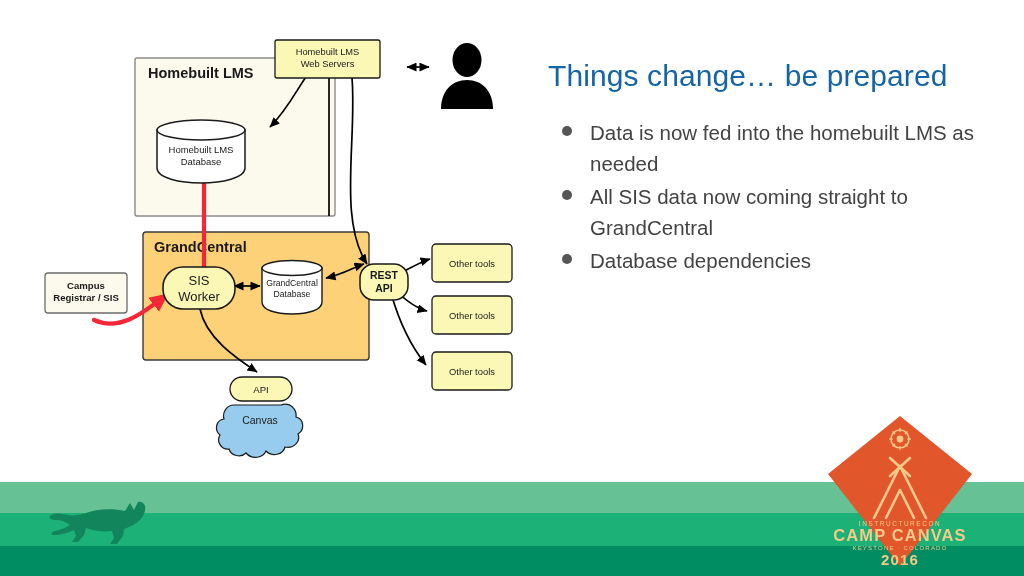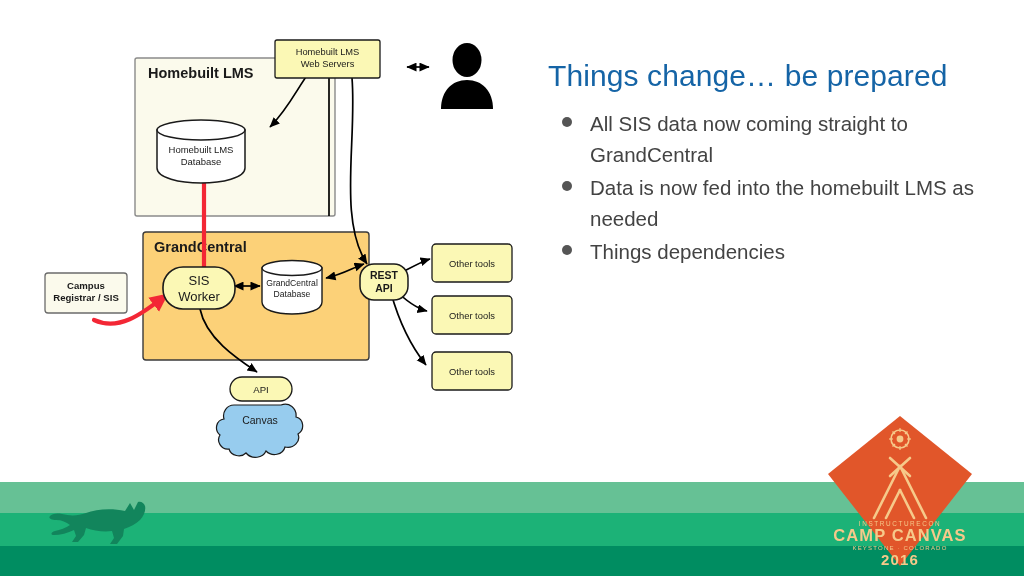--- a/index.html
+++ b/index.html
@@ -24,21 +24,21 @@
   .logo{position:absolute;left:824px;top:414px;width:152px;height:156px;}
 
   
   .textcol{position:absolute;left:548px;top:56px;width:448px;}
   .slide-title{
     color:#1564a6;
     font-size:30px;
     line-height:40px;
     font-weight:400;
     letter-spacing:0.1px;
-    margin:0 0 12px 0;
+    margin:0 0 21px 0;
   }
   ul.bullets{list-style:none;margin:0;padding:0;}
   ul.bullets li{
     position:relative;
     color:#434343;
     font-size:20.5px;
     line-height:31px;
     padding-left:42px;
     margin-bottom:2px;
   }
@@ -188,29 +188,29 @@
         <text x="239" y="373" text-anchor="middle" font-family="'Liberation Sans',sans-serif" font-size="9.6" fill="#1a1a1a">API</text>
       </g>
     </svg>
   </div>
 
   <div class="textcol">
     <h1 class="slide-title">Things change… be prepared</h1>
     <ul class="bullets">
       <li>
         <span class="dot"></span>
+        <span>Data is now fed into the homebuilt LMS as needed</span>
+      </li>
+      <li>
+        <span class="dot"></span>
         <span>All SIS data now coming straight to GrandCentral</span>
       </li>
       <li>
         <span class="dot"></span>
-        <span>Data is now fed into the homebuilt LMS as needed</span>
-      </li>
-      <li>
-        <span class="dot"></span>
-        <span>Things dependencies</span>
+        <span>Database dependencies</span>
       </li>
     </ul>
   </div>
 
   <div class="band band-light"></div>
   <div class="band band-mid"></div>
   <div class="band band-dark"></div>
 
   <div class="wolf">
     <svg width="118" height="52" viewBox="0 0 118 52" xmlns="http://www.w3.org/2000/svg">

